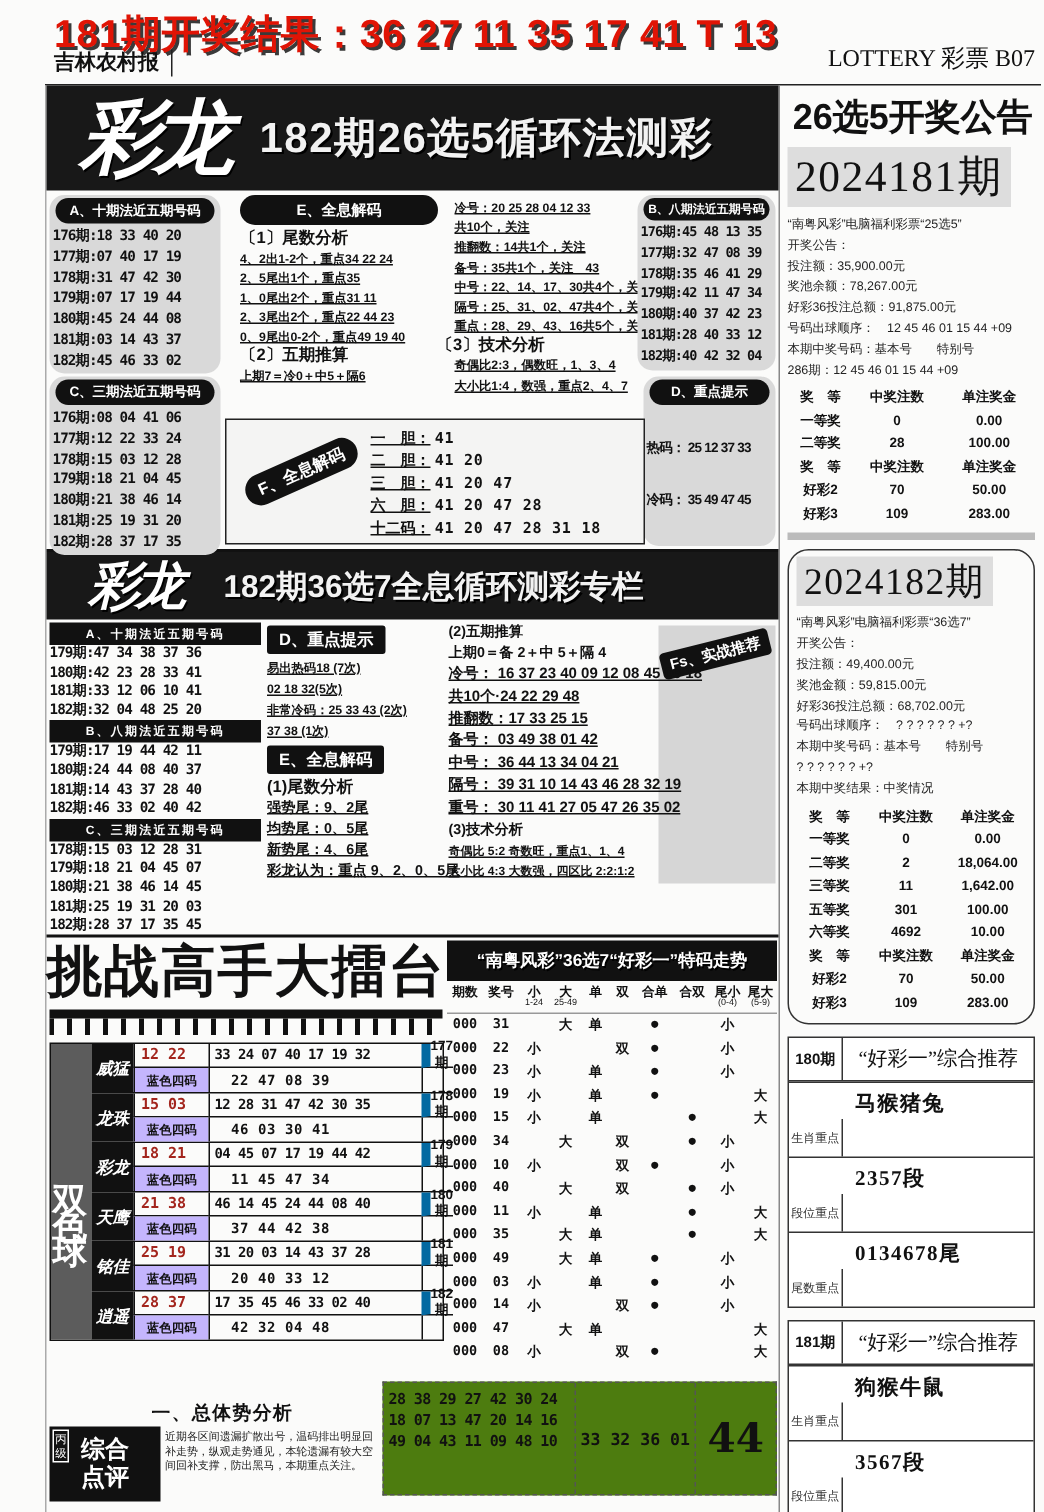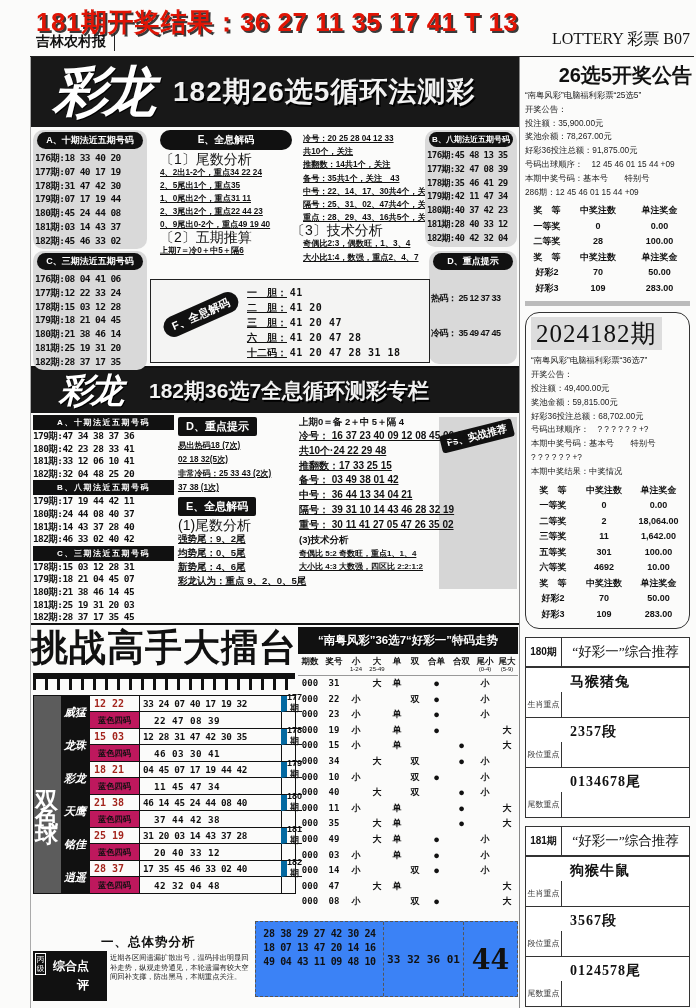--- a/index.html
+++ b/index.html
@@ -40,21 +40,21 @@
   .numrows { font-family:"DejaVu Sans Mono",monospace; font-weight:bold; }
   .box-a { left:2px; top:3px; width:114px; }
   .box-c { left:2px; top:124px; width:114px; }
   .box-b { left:394px; top:3px; width:92px; }
   .box-d { left:398px; top:124px; width:88px; height:113px; }
   .box-a .nr, .box-c .nr { font-size:9.5px; line-height:13.8px; letter-spacing:-.6px; white-space:nowrap; }
   .box-b .nr { font-size:9px; line-height:13.8px; letter-spacing:-.6px; white-space:nowrap; }
   .hotcold { font-size:9px; font-weight:bold; white-space:nowrap; margin-top:22px; letter-spacing:-.5px; }
   .s1-e { position:absolute; left:129px; top:3px; width:132px; }
   .s1-e .pill { font-size:10px; padding:3px 0; margin-bottom:3px; }
-  .h-line { font-size:14px; font-weight:normal; line-height:13px; }
+  .h-line { font-size:11px; font-weight:bold; line-height:13px; }
   .u-line { font-size:8.2px; font-weight:bold; line-height:13px; text-decoration:underline; white-space:nowrap; }
   .s1-mid { position:absolute; left:260px; top:5px; width:134px; }
   .s1-mid .u-line { font-size:8.2px; line-height:13.2px;margin-left:12px; }
   .box-f { position:absolute; left:119px; top:152px; width:280px; height:84px;
            border:1.5px solid #222; background:#f4f4f3; }
   .f-pill { position:absolute; left:10px; top:24px; transform:rotate(-24deg); background:#111; color:#fff;
             border-radius:12px; padding:3px 9px; font-size:11px; font-weight:bold; white-space:nowrap; }
   .f-lines { margin:5px 0 0 96px; }
   .f-lines .row { font-size:10px; line-height:15px; white-space:nowrap; }
   .f-lines .lab { font-weight:bold; text-decoration:underline; }
@@ -95,21 +95,21 @@
   .ex-name { grid-row:1/3; grid-column:1; background:#111; color:#fff; font-style:italic; font-size:11px;
              font-weight:bold; display:flex; align-items:center; justify-content:center; }
   .ex-red { grid-column:2; grid-row:1; color:#a3251d; font-weight:bold; font-size:10px;
             font-family:"DejaVu Sans Mono",monospace; display:flex; align-items:center; padding-left:4px;
             border-left:1px solid #111; border-bottom:1px solid #111;text-align:right; }
   .ex-nums { grid-column:3; grid-row:1; font-size:9.3px; font-weight:bold; letter-spacing:-.4px;
              font-family:"DejaVu Sans Mono",monospace; display:flex; align-items:center; padding-left:3px;
              border-left:1px solid #111; border-bottom:1px solid #111; white-space:nowrap; }
   .ex-period { grid-column:4; grid-row:1; font-size:9px; font-weight:bold; display:flex; align-items:center;
                justify-content:center; border-left:6px solid #0369a1; border-bottom:1px solid #111;text-align:center; }
-  .ex-bluelab { grid-column:2; grid-row:2; background:#be185d; font-size:8.3px; font-weight:bold;
+  .ex-bluelab { grid-column:2; grid-row:2; background:#c4b5fd; font-size:8.3px; font-weight:bold;
                 display:flex; align-items:center; justify-content:center; border-left:1px solid #111; }
   .ex-blue { grid-column:3; grid-row:2; font-size:9.3px; font-weight:bold; letter-spacing:.4px;
              font-family:"DejaVu Sans Mono",monospace; display:flex; align-items:center; padding-left:14px;
              border-left:1px solid #111; }
   .ex-empty { grid-column:4; grid-row:2; border-left:1px solid #111; }
 
   .trend { position:absolute; left:267px; top:2px; width:220px; }
   .trend-head { background:#111; color:#fff; font-weight:bold; font-size:11.5px; text-align:center;
                 padding:6px 0; white-space:nowrap; text-shadow:1px 1px 0 #000; }
   .tgrid { display:grid; grid-template-columns:24px 24px 20px 22px 18px 18px 25px 25px 22px 22px; }
@@ -120,34 +120,34 @@
   .trend-row span { text-align:center; font-size:9px; font-weight:bold; line-height:15.6px;
                     font-family:"DejaVu Sans Mono",monospace; }
   .trend-row span:nth-child(n+3) { font-family:"Liberation Sans",sans-serif; }
   .trend-row .dot { font-size:11px; }
 
   .analysis { position:absolute; left:70px; top:309px; font-size:12.5px; font-weight:bold; letter-spacing:1px; }
   .review { position:absolute; left:2px; top:326px; width:220px; height:50px; display:flex; }
   .rv-left { width:74px; background:#111; position:relative; display:flex; align-items:center; justify-content:center; }
   .grade { position:absolute; left:2px; top:2px; color:#fff; border:1px solid #fff; font-size:7.5px;
            width:11px; line-height:9px; text-align:center; padding:1px 0; }
-  .rv-label { color:#fff; font-weight:bold; font-size:12px; width:38px; text-align:right; line-height:19px; }
+  .rv-label { color:#fff; font-weight:bold; font-size:16px; width:38px; text-align:center; line-height:19px; }
   .rv-text { flex:1; font-size:7.3px; line-height:9.6px; padding:2px 3px; color:#222; }
   .picks { position:absolute; left:224px; top:296px; width:263px; height:76px;
-           border:1.5px dashed #555; display:flex; background:#3b82f6;text-align:center; }
+           border:1.5px dashed #555; display:flex; background:#4d7c0f; }
   .pk1 { width:128px; border-right:1.5px dashed #555; padding:5px 3px; }
   .pk1 .pl { font-size:10px; font-weight:bold; line-height:14px; letter-spacing:-.4px;
              font-family:"DejaVu Sans Mono",monospace; white-space:nowrap; }
   .pk2 { width:80px; border-right:1.5px dashed #555; display:flex; align-items:center; justify-content:center;
          font-size:11px; font-weight:bold; font-family:"DejaVu Sans Mono",monospace; }
   .pk3 { flex:1; display:flex; align-items:center; justify-content:center; font-size:27px; font-weight:bold;
          font-family:"DejaVu Serif",serif; }
 
   
-  .sb-head1 { font-size:20px; font-weight:bold; text-align:right; margin-top:3px; white-space:nowrap; }
+  .sb-head1 { font-size:24px; font-weight:bold; text-align:center; margin-top:3px; white-space:nowrap; }
   .sb-period { font-size:29px; font-family:"Liberation Serif","DejaVu Serif",serif; background:#ddd;
                display:inline-block; padding:0 5px; margin:4px 0 5px; letter-spacing:1px; }
   .sb-info .il { font-size:8.3px; line-height:13.8px; color:#222; white-space:nowrap; }
   .sb-table { margin:4px 0 2px; }
   .sb-table .r { display:grid; grid-template-columns:44px 58px 1fr; line-height:15.5px; text-align:center;
                  font-size:9px; font-weight:bold; }
   .divider { height:5px; background:#bbb; margin:5px 2px 6px 0; }
   .box182 { border:1.5px solid #333; border-radius:14px; padding:2px 5px 4px; margin-right:2px; }
   .box182 .sb-period { font-size:25px; margin:2px 0 4px; }
   .rec { border:1.2px solid #333; margin:8px 2px 0 0; background:#fff; }
@@ -346,20 +346,21 @@
           <div>
 
           <div class="u-line big">强势尾：9、2尾</div>
               <div class="u-line big">均势尾：0、5尾</div>
               <div class="u-line big">新势尾：4、6尾</div>
               <div class="u-line big">彩龙认为：重点 9、2、0、5尾</div>
             </div>
         </div>
 
         <div class="s2-right">
+          <div class="hd">(2)五期推算</div>
           <div class="hd">上期0＝备 2＋中 5＋隔 4</div>
           <div>
 
           <div class="u-line">冷号： 16 37 23 40 09 12 08 45 06 18</div>
               <div class="u-line">共10个·24 22 29 48</div>
               <div class="u-line">推翻数：17 33 25 15</div>
               <div class="u-line">备号： 03 49 38 01 42</div>
               <div class="u-line">中号： 36 44 13 34 04 21</div>
               <div class="u-line">隔号： 39 31 10 14 43 46 28 32 19</div>
               <div class="u-line">重号： 30 11 41 27 05 47 26 35 02</div>
@@ -675,20 +676,21 @@
             <div class="pl">49 04 43 11 09 48 10</div>
           </div>
         <div class="pk2">33 32 36 01</div>
         <div class="pk3">44</div>
       </div>
     </section>
   </div>
 
   <aside class="sidebar">
     <div class="sb-head1">26选5开奖公告</div>
+    <div class="sb-period">2024181期</div>
     <div class="sb-info">
 
     <div class="il">“南粤风彩”电脑福利彩票“25选5”</div>
         <div class="il">开奖公告：</div>
         <div class="il">投注额：35,900.00元</div>
         <div class="il">奖池余额：78,267.00元</div>
         <div class="il">好彩36投注总额：91,875.00元</div>
         <div class="il">号码出球顺序：　12 45 46 01 15 44 +09</div>
         <div class="il">本期中奖号码：基本号　　特别号</div>
         <div class="il">286期：12 45 46 01 15 44 +09</div>

